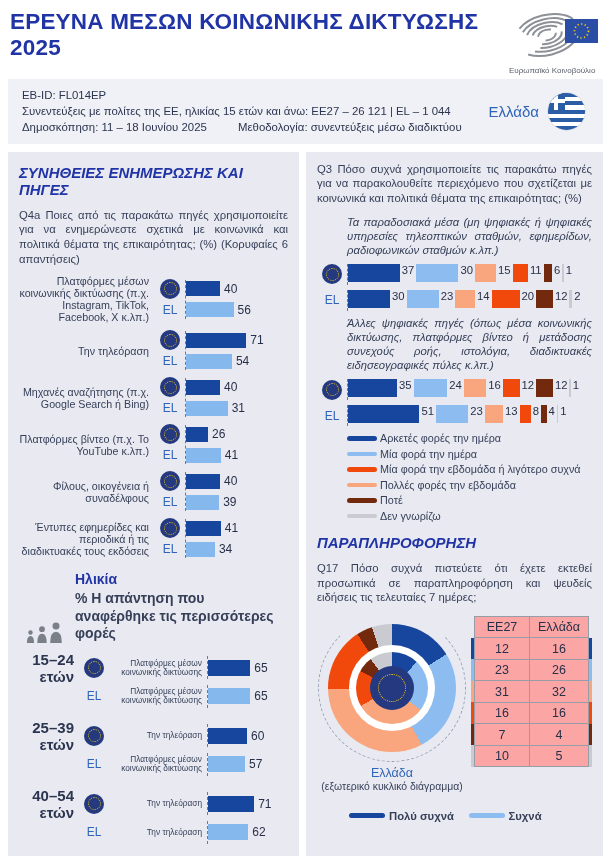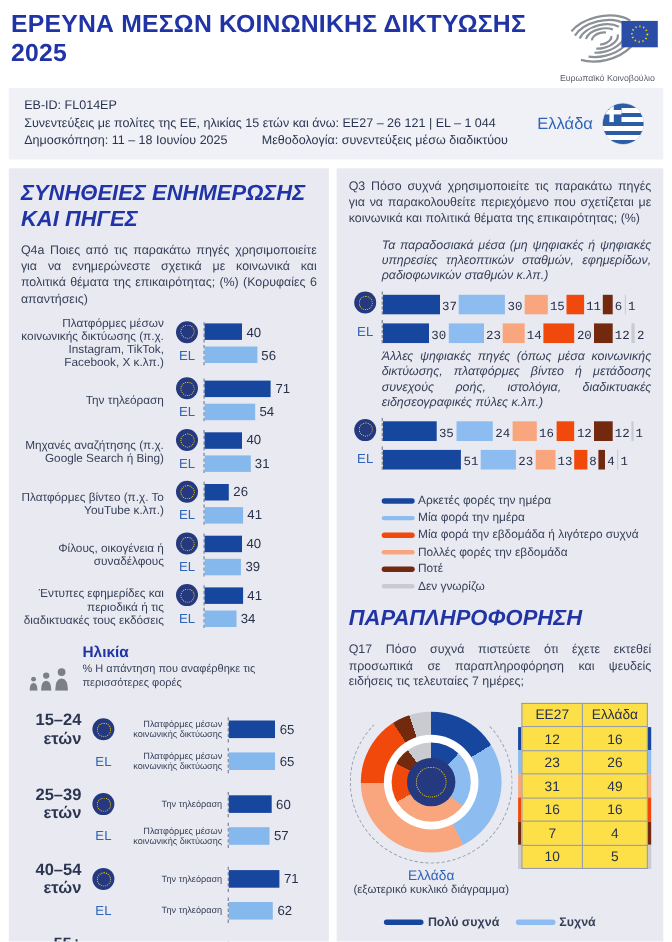--- a/index.html
+++ b/index.html
@@ -29,58 +29,58 @@
   .gr-flag::before { content:""; position:absolute; top:0; left:0; width:17px; height:17px;
       background-image: linear-gradient(#fff,#fff), linear-gradient(#fff,#fff);
       background-size: 100% 4.2px, 4.2px 100%; background-position: 0 6.3px, 6.3px 0;
       background-repeat: no-repeat; background-color: #2B5CA6; }
 
   
   .cols { display: flex; gap: 7px; margin-top: 8px; }
   .panel { background: #E9EAF1; padding: 10px 11px; }
   .panel.left { width: 291px; }
   .panel.right { width: 297px; }
-  .section-title { color: #2134A6; font-style: italic; font-weight: bold; font-size: 20px; margin: 2px 0 10px 0; }
+  .section-title { color: #2134A6; font-style: italic; font-weight: bold; font-size: 15px; margin: 2px 0 10px 0; }
   .q-text { font-size: 11.3px; text-align: justify; line-height: 1.3; margin-bottom: 9px; color: #353F58; }
 
   
   .q4a-item { display: flex; align-items: center; margin-bottom: 8px; }
   .q4a-label { width: 136px; text-align: right; font-size: 10.7px; line-height: 1.12; padding-right: 6px; flex: none; }
   .who-col { width: 30px; flex: none; display: flex; flex-direction: column; gap: 3px; align-items: center; }
   .who-row { height: 18px; display: flex; align-items: center; justify-content: center; }
   .el-txt { color: #2F64B8; font-size: 12px; }
   .bar-col { flex: 1; border-left: 1px dashed #7079 8C; border-left: 1px dashed #70788C; display: flex; flex-direction: column; gap: 3px; }
   .hbar-line { height: 18px; display: flex; align-items: center; }
   .hbar { height: 15px; flex: none; }
   .hnum { font-size: 12px; color: #273049; margin-left: 4px; }
 
   .eu-icon { width: 20px; height: 20px; border-radius: 50%; background: #24397F; position: relative; flex: none; }
   .eu-icon::after { content:""; position:absolute; inset:3.5px; border-radius:50%; border:1.5px dotted #F7C900; }
 
   
-  .age-head { display: flex; gap: 8px; margin: 13px 0 18px 2px; }
+  .age-head { display: flex; gap: 8px; margin: 13px 0 8px 2px; }
   .people { display: flex; align-items: flex-end; gap: 1px; width: 46px; flex: none; justify-content: center; padding-top: 4px; }
   .age-title { color: #2134A6; font-weight: bold; font-size: 14px; margin-bottom: 3px; }
-  .age-sub { font-size: 10px; line-height: 1.25; }
+  .age-sub { font-size: 14px; line-height: 1.25; font-weight: bold; }
   .age-grp { margin-bottom: 11px; }
   .age-row { display: grid; grid-template-columns: 60px 30px 98px 1fr; align-items: center; min-height: 23px; }
   .age-group { font-weight: bold; font-size: 15px; text-align: right; padding-right: 5px; color: #2B3550; }
   .age-answer { font-size: 8.3px; text-align: right; line-height: 1.1; padding-right: 5px; }
   .age-barbox { border-left: 1px dashed #70788C; display: flex; align-items: center; height: 23px; }
   .age-bar { height: 16px; flex: none; }
 
   
   .stack-label { font-size: 11.3px; text-align: justify; line-height: 1.25; margin: 4px 0 7px 30px; font-style: italic; }
   .stack-row { display: flex; align-items: center; margin-bottom: 5px; }
-  .stack-bars { flex: 1; border-left: 1px dashed #70788C; display: flex; align-items: flex-end; height: 21px; overflow: hidden; font-family: Liberation Mono, monospace; }
+  .stack-bars { flex: 1; border-left: 1px dashed #70788C; display: flex; align-items: flex-start; height: 21px; overflow: hidden; }
   .seg { height: 18px; flex: none; }
   .segnum { font-size: 11.3px; color: #273049; margin: 0 2px; flex: none; }
 
   
-  .leg { margin: 22px 0 12px 30px; }
+  .leg { margin: 6px 0 12px 30px; }
   .leg-item { display: flex; align-items: center; gap: 3px; margin-bottom: 3.5px; }
   .leg-swatch { width: 30px; height: 4.5px; border-radius: 2.5px; flex: none; }
   .leg-label { font-size: 10.8px; }
 
   
   .dis-flex { display: flex; gap: 4px; margin-top: 8px; }
   .donut-col { width: 150px; flex: none; }
   .donut { position: relative; width: 128px; height: 128px; margin: 10px auto 0 auto; }
   .dashed-ring { position: absolute; inset: -10px; border-radius: 50%; border: 1.4px dashed #99A2B7; border-top-color: transparent; }
   .ring-outer { position: absolute; inset: 0; border-radius: 50%; }
@@ -88,21 +88,21 @@
   .ring-inner { position: absolute; inset: 28px; border-radius: 50%; }
   .donut-center { position: absolute; inset: 42px; border-radius: 50%; background: #24397F; }
   .donut-center::after { content:""; position:absolute; inset:8px; border-radius:50%; border:1.6px dotted #F7C900; }
   .donut-cap { text-align: center; margin-top: 14px; }
   .donut-cap .c1 { color: #2F64B8; font-size: 12.5px; }
   .donut-cap .c2 { font-size: 10.4px; margin-top: 1px; }
 
   .dtable-wrap { padding-top: 2px; }
   .dtable { border-collapse: collapse; font-size: 12.5px; color: #273049; }
   .dtable th, .dtable td.v { border: 1px solid #979CA9; width: 67px; height: 21.5px; text-align: center;
-                             font-weight: normal; padding: 0; background: #fde047; }
+                             font-weight: normal; padding: 0; background: #fca5a5; }
   .dtable td.sl { border: none; width: 5px; padding: 0; }
 
   .bleg { display: grid; grid-template-columns: 1fr 1fr; row-gap: 15px; margin: 18px 4px 8px 32px; }
   .bleg .leg-item { margin: 0; gap: 4px; font-weight: bold; }
   .bleg .leg-swatch { width: 36px; height: 5px; }
   .bleg .leg-label { font-size: 11.3px; }
 
   .person svg { display: block; fill: #7A7F88; }
 </style>
 </head>
@@ -558,21 +558,21 @@
                 </tr>
                 <tr>
                   <td class="sl" style="background: rgb(140, 188, 240);"></td>
                   <td class="v">23</td>
                   <td class="v">26</td>
                   <td class="sl" style="background: rgb(140, 188, 240);"></td>
                 </tr>
                 <tr>
                   <td class="sl" style="background: rgb(249, 165, 126);"></td>
                   <td class="v">31</td>
-                  <td class="v">49</td>
+                  <td class="v">32</td>
                   <td class="sl" style="background: rgb(249, 165, 126);"></td>
                 </tr>
                 <tr>
                   <td class="sl" style="background: rgb(240, 73, 11);"></td>
                   <td class="v">16</td>
                   <td class="v">16</td>
                   <td class="sl" style="background: rgb(240, 73, 11);"></td>
                 </tr>
                 <tr>
                   <td class="sl" style="background: rgb(115, 41, 13);"></td>

